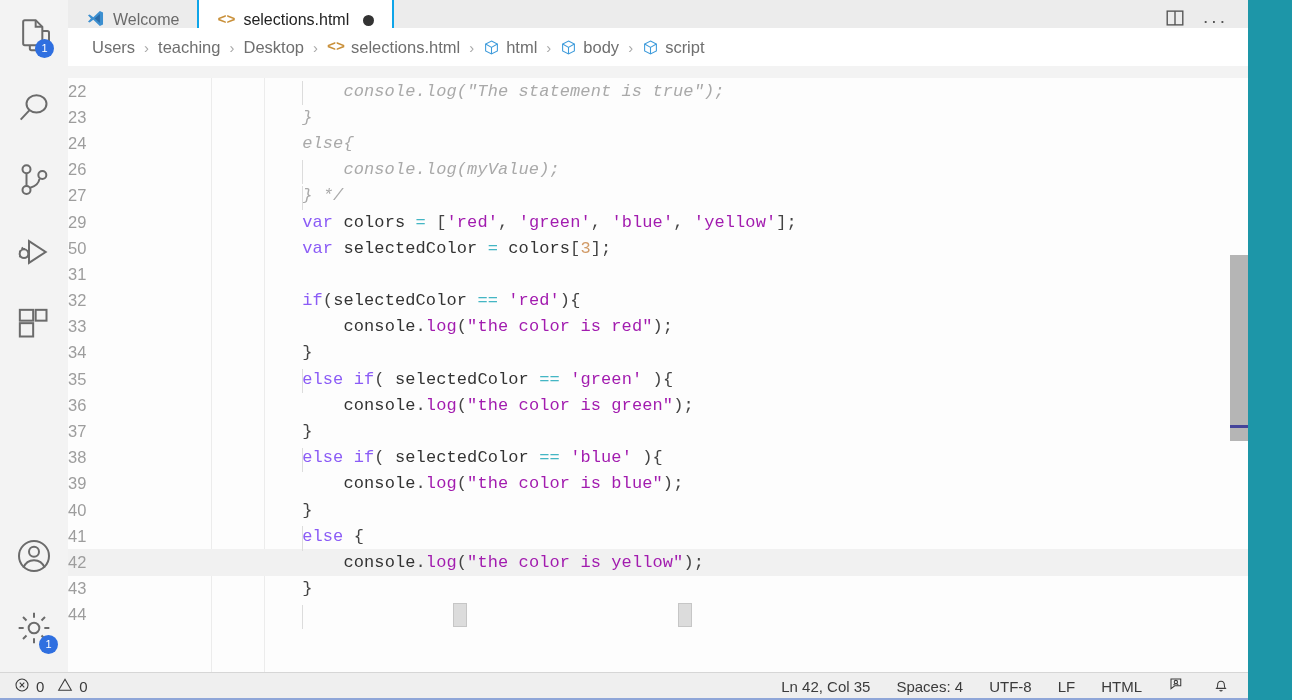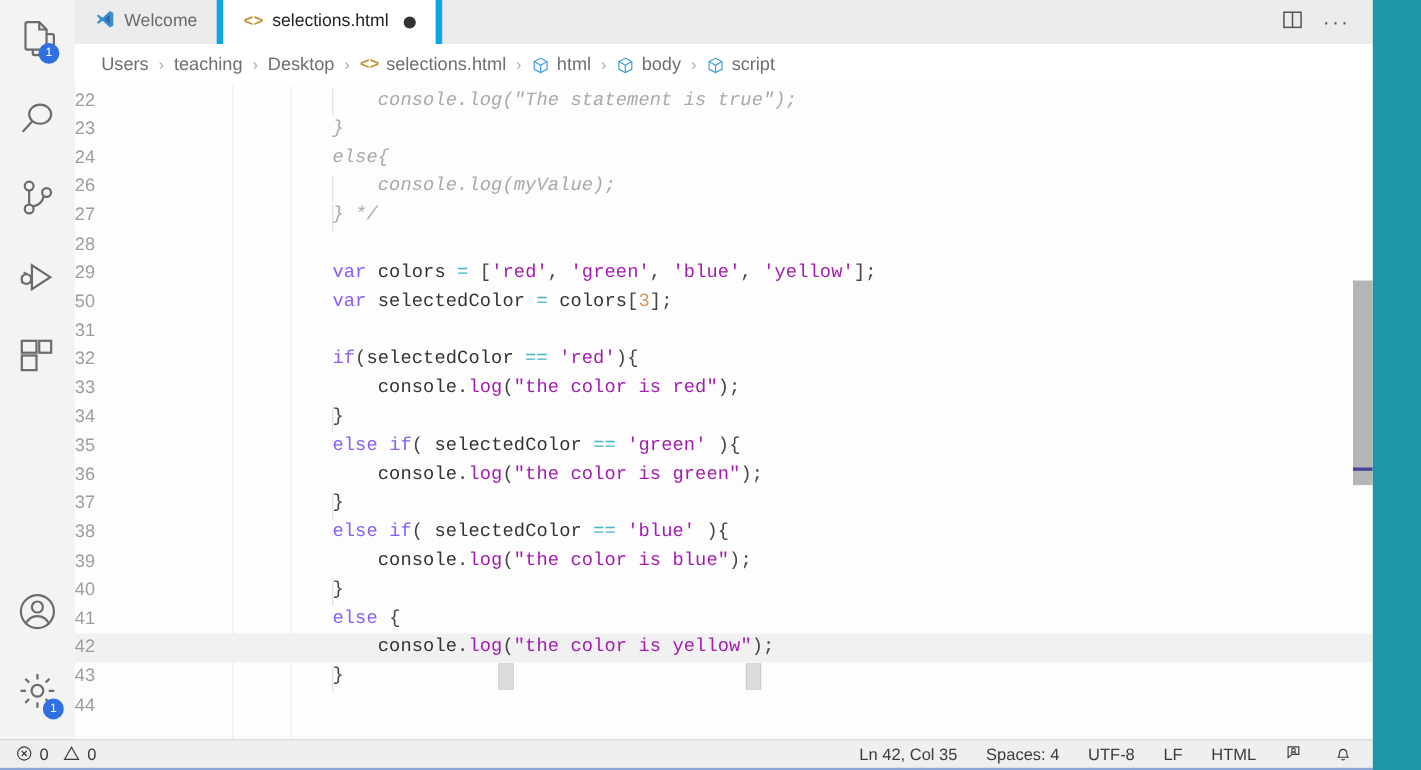--- a/index.html
+++ b/index.html
@@ -45,42 +45,42 @@
   
   .tabstrip {
     position: absolute; left: 68px; top: 0; width: 1180px; height: 40px;
     background: #ececec;
     display: flex; align-items: stretch;
   }
   .tab {
     display: flex; align-items: center; gap: 8px;
     padding: 0 18px; height: 40px;
     font-size: 16px; color: #333;
-    border-right: 6px solid #0ea5e9;
+    border-right: 2px solid #0ea5e9;
     cursor: default;
   }
   .tab.inactive { background: #ececec; color: #6a6a6a; }
   .tab.active { background: #ffffff; color: #222; }
   .tab .tab-label { white-space: nowrap; }
   .dirty-dot {
     width: 11px; height: 11px; border-radius: 50%;
     background: #333; margin-left: 6px; flex: none;
   }
   .tab-actions {
     margin-left: auto; display: flex; align-items: center; gap: 6px;
     padding-right: 16px; color: #555;
   }
   .tab-act-btn {
     width: 34px; height: 34px; display: flex; align-items: center; justify-content: center;
   }
   .dots { letter-spacing: 2px; font-size: 19px; color: #555; line-height: 1; }
 
   
   .breadcrumbs {
-    position: absolute; left: 68px; top: 40px; width: 1180px; height: 38px;
+    position: absolute; left: 68px; top: 28px; width: 1180px; height: 38px;
     background: #ffffff;
     display: flex; align-items: center;
     padding-left: 24px; gap: 7px;
     font-size: 16.5px; color: #6f6f6f;
     white-space: nowrap;
   }
   .crumb { display: flex; align-items: center; gap: 6px; }
   .crumb-sep { color: #a8a8a8; font-size: 15px; padding: 0 2px; }
   .ico-html { color: #c9903a; font-family: "Liberation Mono", monospace; font-size: 15px; font-weight: 700; }
   .ico-cube { color: #3d9bdb; display: inline-flex; }
@@ -350,25 +350,20 @@
           <div class="lineno">26</div>
           <div class="gutter-gap"></div>
           <div class="code"><span class="t-com">        console.log(myValue);</span></div>
         </div>
         <div class="row">
           <div class="lineno">27</div>
           <div class="gutter-gap"></div>
           <div class="code"><span class="t-com">    } */</span></div>
         </div>
         <div class="row">
-          <div class="lineno">28</div>
-          <div class="gutter-gap"></div>
-          <div class="code"></div>
-        </div>
-        <div class="row">
           <div class="lineno">29</div>
           <div class="gutter-gap"></div>
           <div class="code">    <span class="t-kw">var</span> <span class="t-var">colors</span> <span class="t-op">=</span> <span class="t-pun">[</span><span class="t-str">'red'</span><span class="t-pun">,</span> <span class="t-str">'green'</span><span class="t-pun">,</span> <span class="t-str">'blue'</span><span class="t-pun">,</span> <span class="t-str">'yellow'</span><span class="t-pun">]</span><span class="t-pun">;</span></div>
         </div>
         <div class="row">
           <div class="lineno">50</div>
           <div class="gutter-gap"></div>
           <div class="code">    <span class="t-kw">var</span> <span class="t-var">selectedColor</span> <span class="t-op">=</span> <span class="t-var">colors</span><span class="t-pun">[</span><span class="t-num">3</span><span class="t-pun">]</span><span class="t-pun">;</span></div>
         </div>
         <div class="row">

